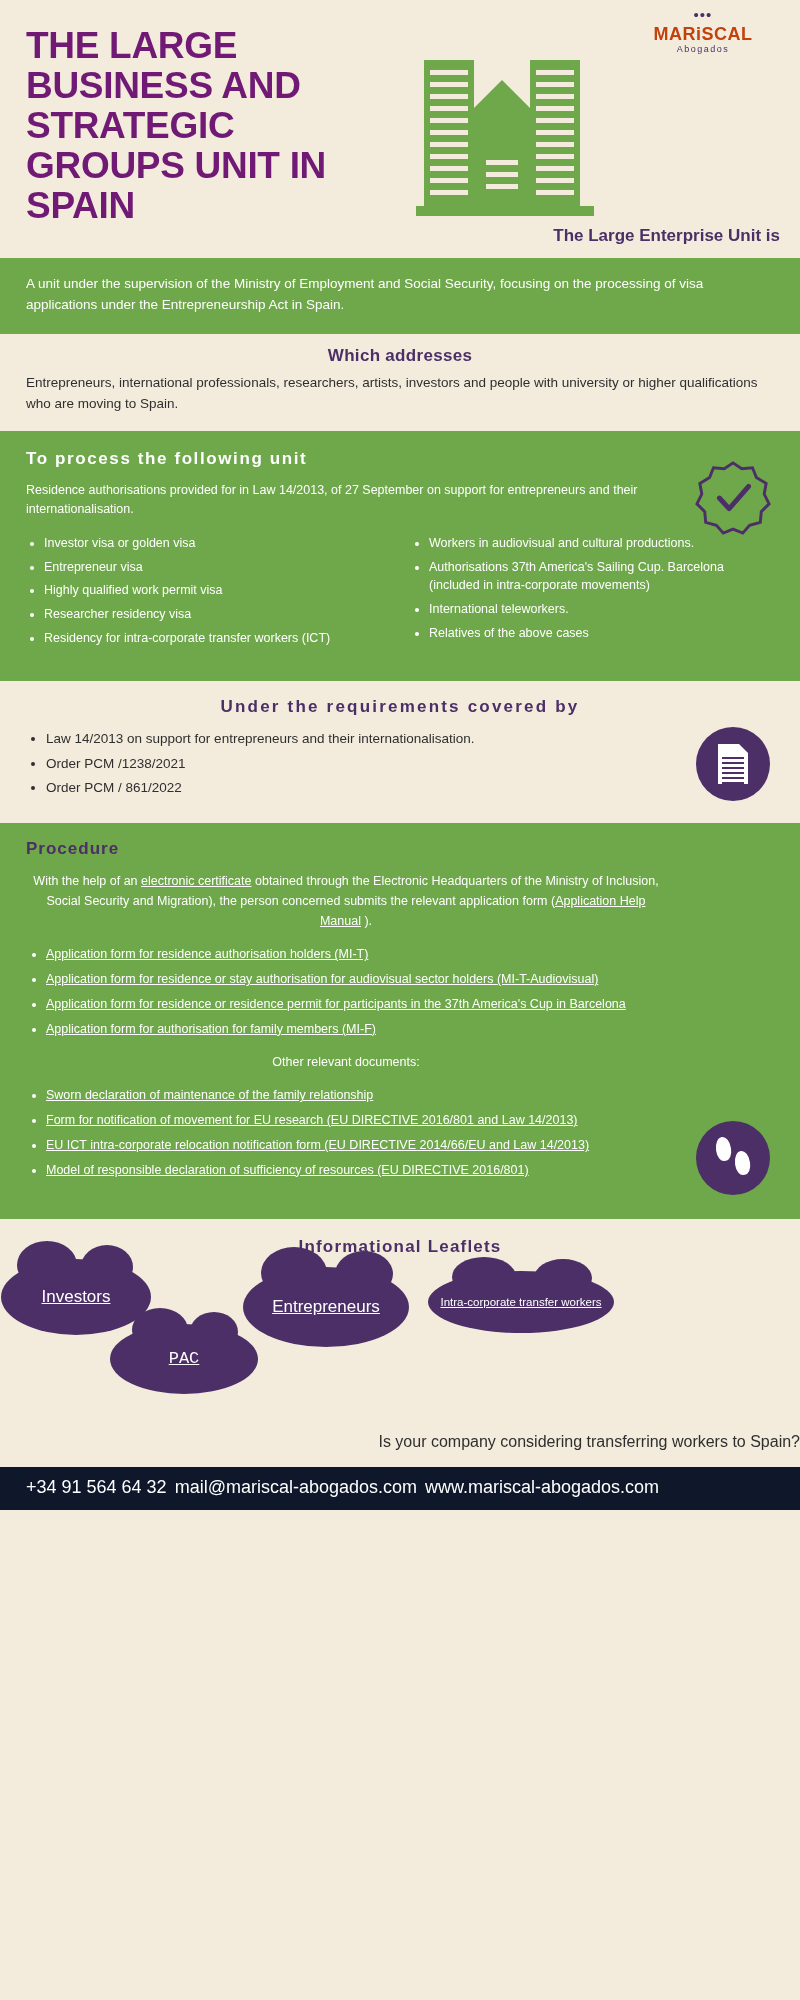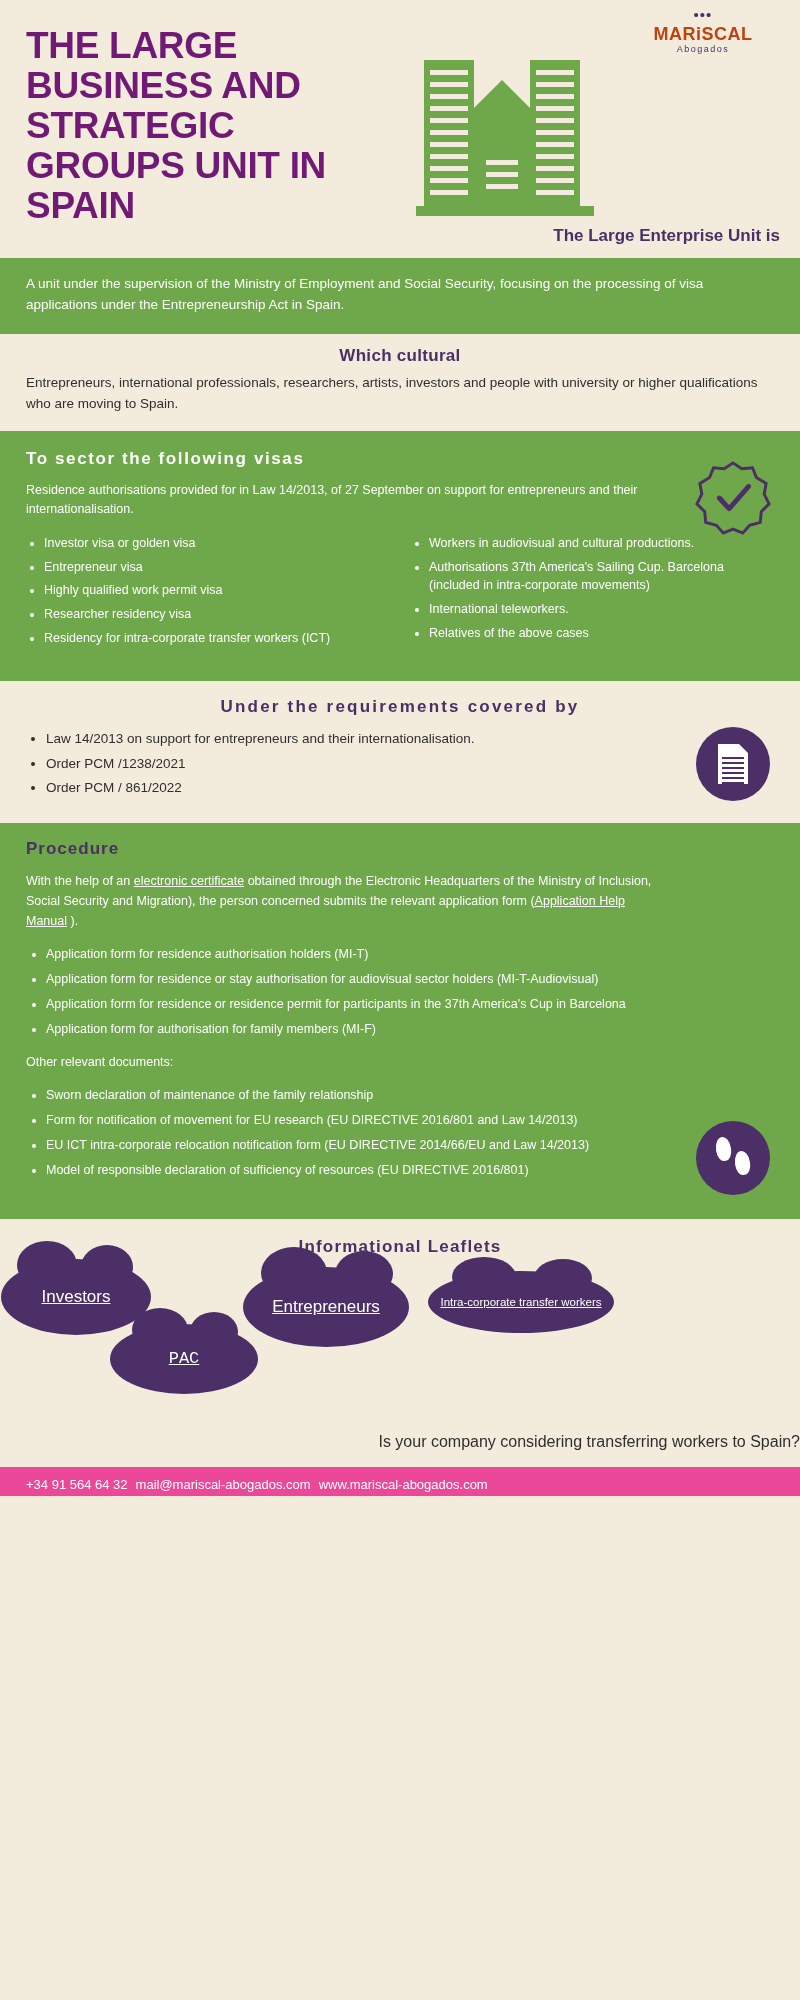--- a/index.html
+++ b/index.html
@@ -219,25 +219,27 @@
     font-size: 17px;
     font-weight: bold;
     letter-spacing: 1px;
     color: #4b2f66;
   }
   .procedure p {
     font-size: 12.5px;
     line-height: 1.6;
     margin: 0 0 14px 0;
     max-width: 640px;
+    text-align: center;
   }
   .procedure ul {
     margin: 0 0 14px 0;
     padding-left: 20px;
     max-width: 640px;
+    text-decoration: underline;
   }
   .procedure li {
     font-size: 12.5px;
     line-height: 1.5;
     margin-bottom: 6px;
   }
   .underline {
     text-decoration: underline;
   }
   .feet-icon {
@@ -348,24 +350,24 @@
 
   .closing-question {
     text-align: right;
     font-size: 16px;
     color: #2f2f2f;
     padding: 14px 0 16px 0;
   }
 
   
   .footer {
-    background: #ec4899;
+    background: #0f172a;
     color: #ffffff;
-    font-size: 13px;
-    padding: 10px 0 4px 26px;
+    font-size: 18px;
+    padding: 10px 0 12px 26px;
   }
   .footer span { margin-right: 8px; }
 </style>
 </head>
 <body>
 
 <div class="page">
 
   <div class="header sec-cream">
 
@@ -412,26 +414,26 @@
     </svg>
 
     <div class="enterprise-line">The Large Enterprise Unit is</div>
   </div>
 
   <div class="sec-green band-desc">
     <div>A unit under the supervision of the Ministry of Employment and Social Security, focusing on the processing of visa applications under the Entrepreneurship Act in Spain.</div>
   </div>
 
   <div class="sec-cream">
-    <div class="which-title">Which cultural</div>
+    <div class="which-title">Which addresses</div>
     <div class="which-body">Entrepreneurs, international professionals, researchers, artists, investors and people with university or higher qualifications who are moving to Spain.</div>
   </div>
 
   <div class="sec-green visas">
-    <h2>To sector the following visas</h2>
+    <h2>To process the following unit</h2>
     <div class="lead">Residence authorisations provided for in Law 14/2013, of 27 September on support for entrepreneurs and their internationalisation.</div>
 
     <svg class="badge-check" viewBox="0 0 80 80">
       <path d="M40 4 L49 10 L60 9 L64 19 L74 25 L72 36 L77 46 L69 54 L68 65 L57 68 L50 76 L40 72 L30 76 L23 68 L12 65 L11 54 L3 46 L8 36 L6 25 L16 19 L20 9 L31 10 Z" fill="none" stroke="#4b2f66" stroke-width="3"></path>
       <path d="M26 40 L36 51 L56 28" fill="none" stroke="#4b2f66" stroke-width="5" stroke-linecap="round" stroke-linejoin="round"></path>
     </svg>
 
     <div class="visa-cols">
       <ul>
         <li>Investor visa or golden visa</li>

